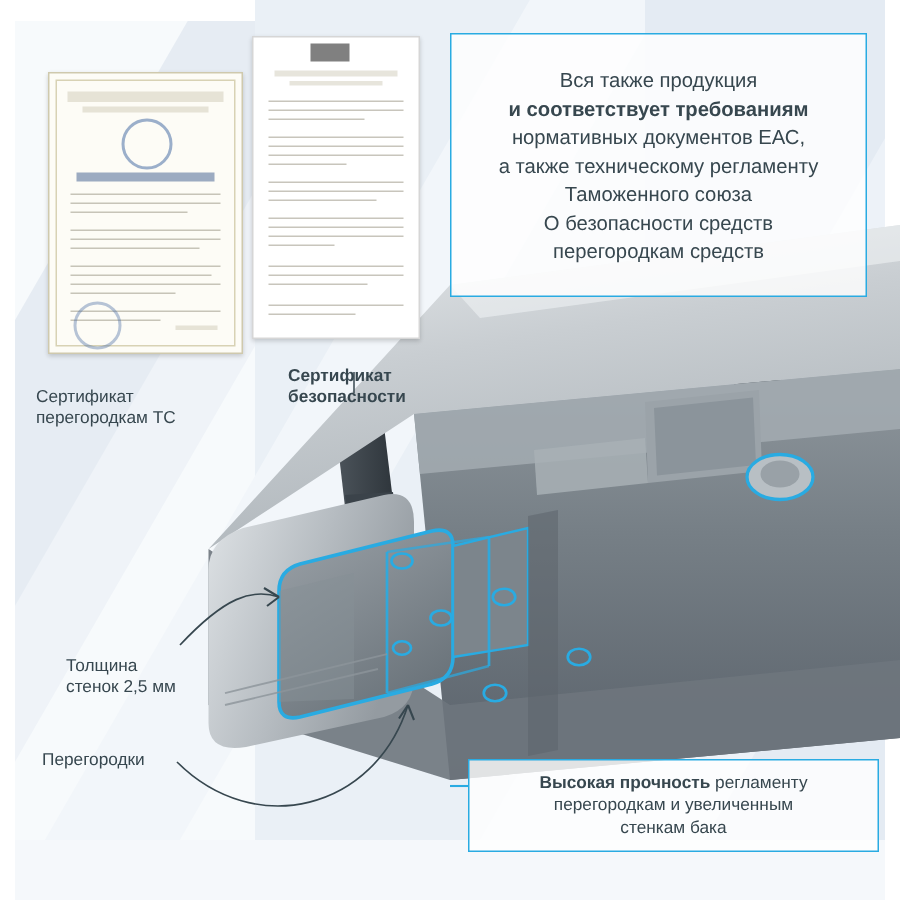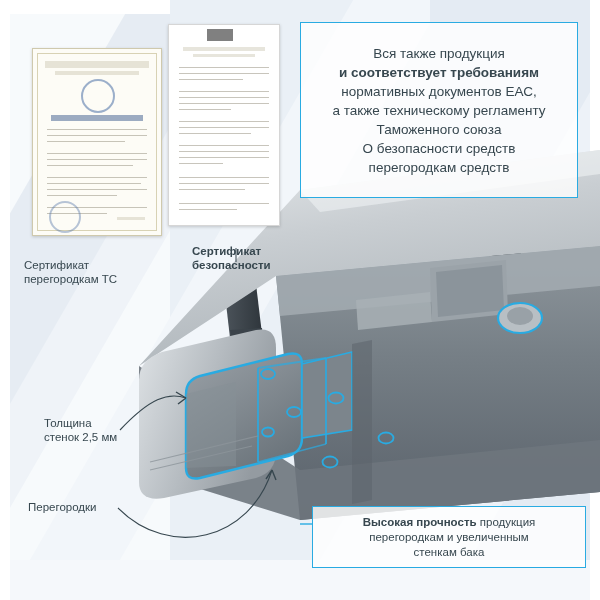--- a/index.html
+++ b/index.html
@@ -299,21 +299,21 @@
   <div class="label" style="left:24px;top:258px;width:130px;">
     <div>Сертификат</div>
     <div>перегородкам ТС</div>
   </div>
 
   <div class="label" style="left:192px;top:244px;width:120px;font-weight:bold;">
     <div>Сертификат</div>
     <div>безопасности</div>
   </div>
 
-  <div class="label" style="left:44px;top:416px;width:120px;text-align:left;">
+  <div class="label" style="left:44px;top:437px;width:120px;text-align:left;">
     <div>Толщина</div>
     <div>стенок 2,5 мм</div>
   </div>
 
   <div class="label" style="left:28px;top:500px;width:120px;">
     <div>Перегородки</div>
   </div>
 
   <div class="infobox" id="box-top">
     <div class="txt">
@@ -323,20 +323,20 @@
       <div>а также техническому регламенту</div>
       <div>Таможенного союза</div>
       <div>О безопасности средств</div>
       <div>перегородкам средств</div>
     </div>
   </div>
 
   <div class="infobox" id="box-bottom">
     <div class="txt">
       <div>
-        <span class="b">Высокая прочность</span><span> продукция</span>
+        <span class="b">Высокая прочность</span><span> регламенту</span>
       </div>
       <div>перегородкам и увеличенным</div>
       <div>стенкам бака</div>
     </div>
   </div>
 
 </div>
 
 </body></html>

